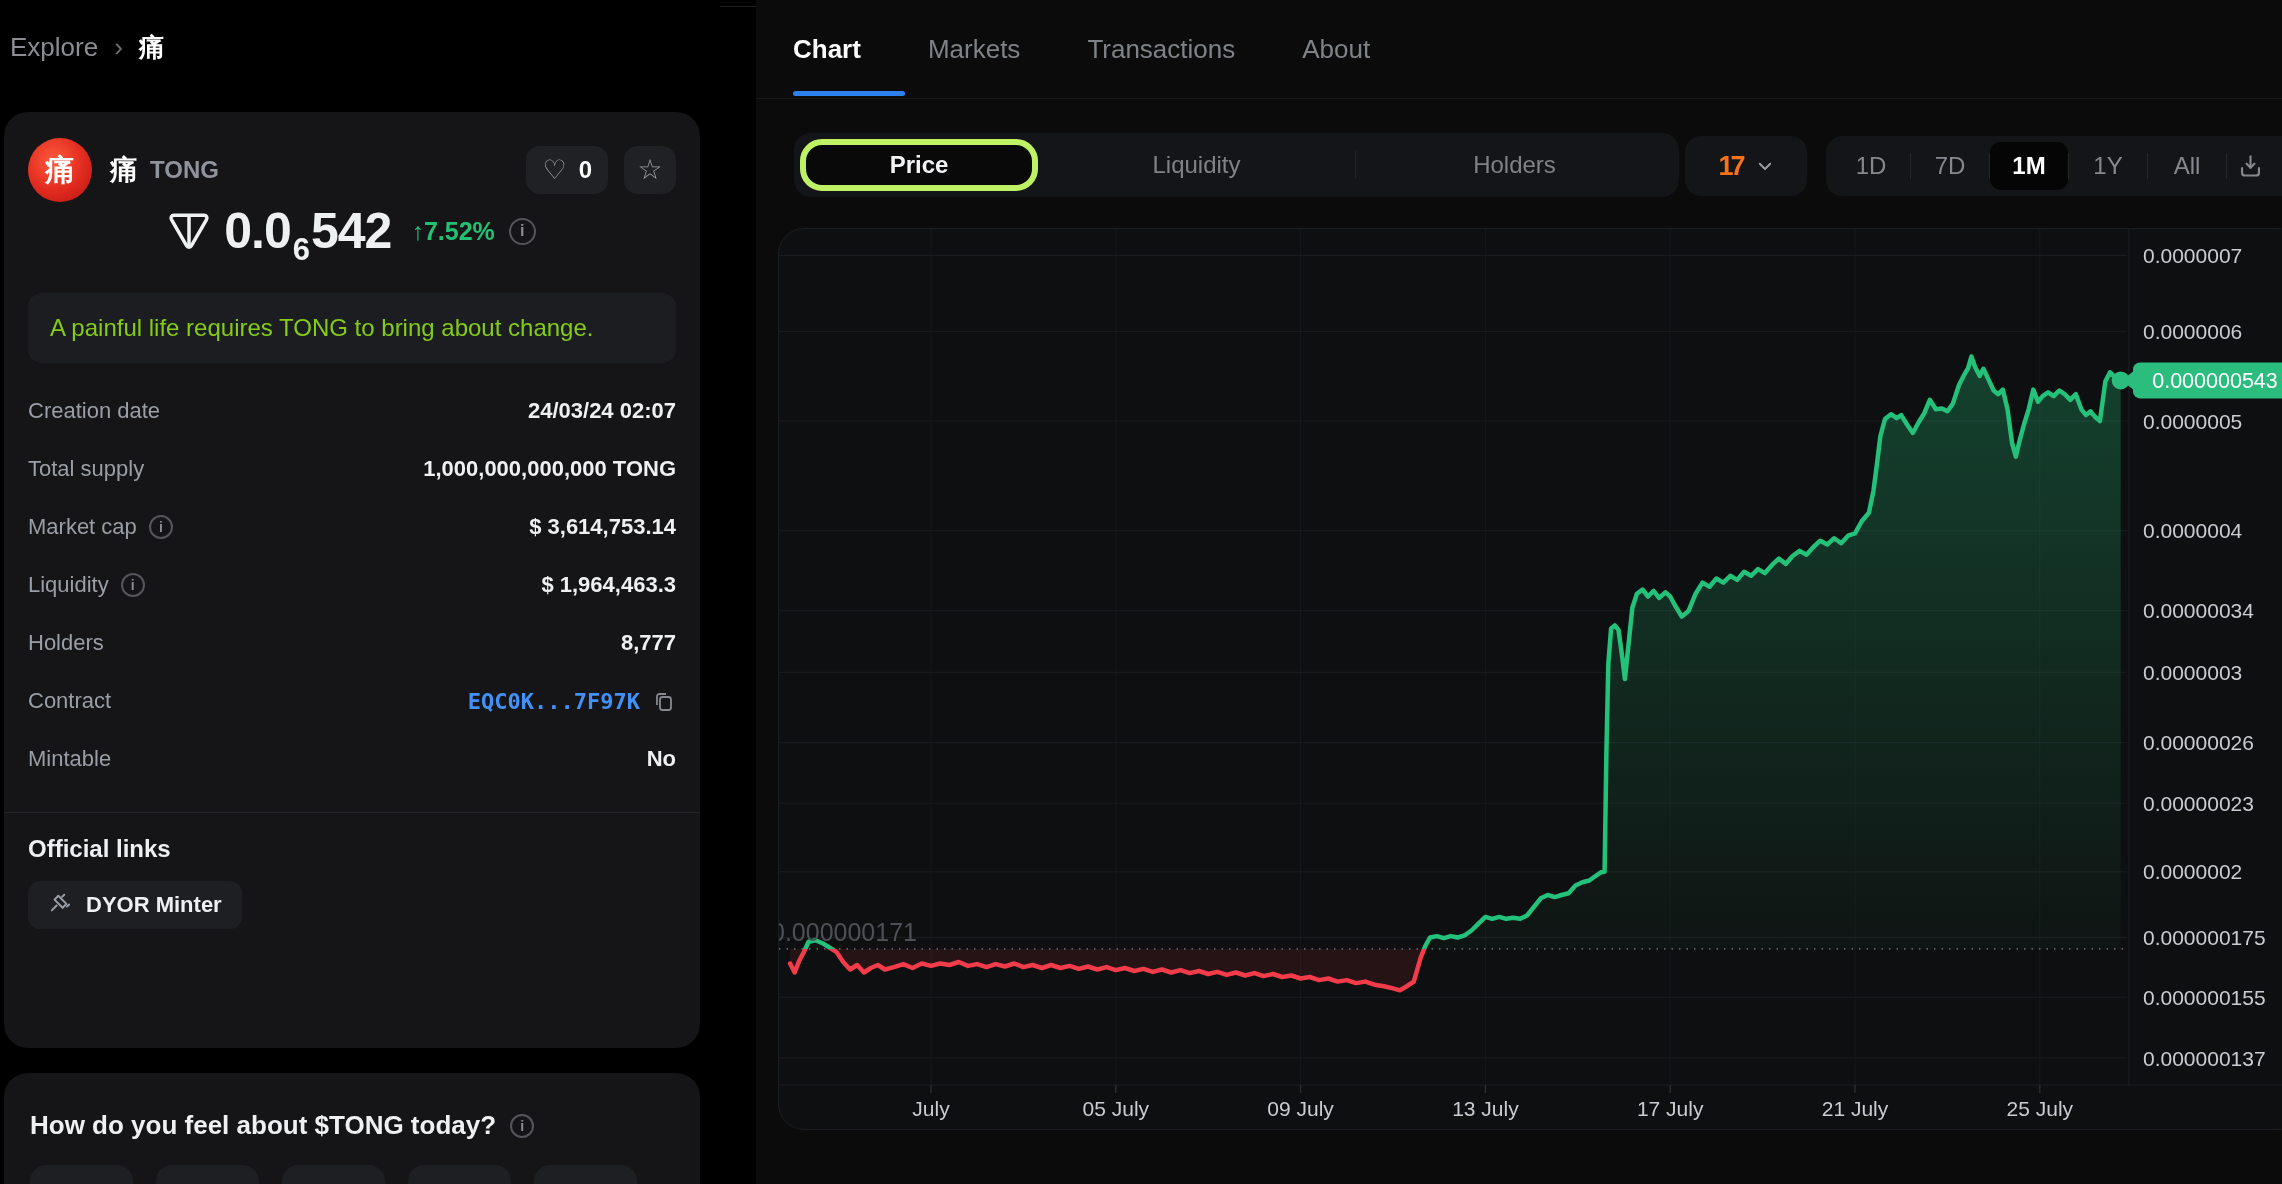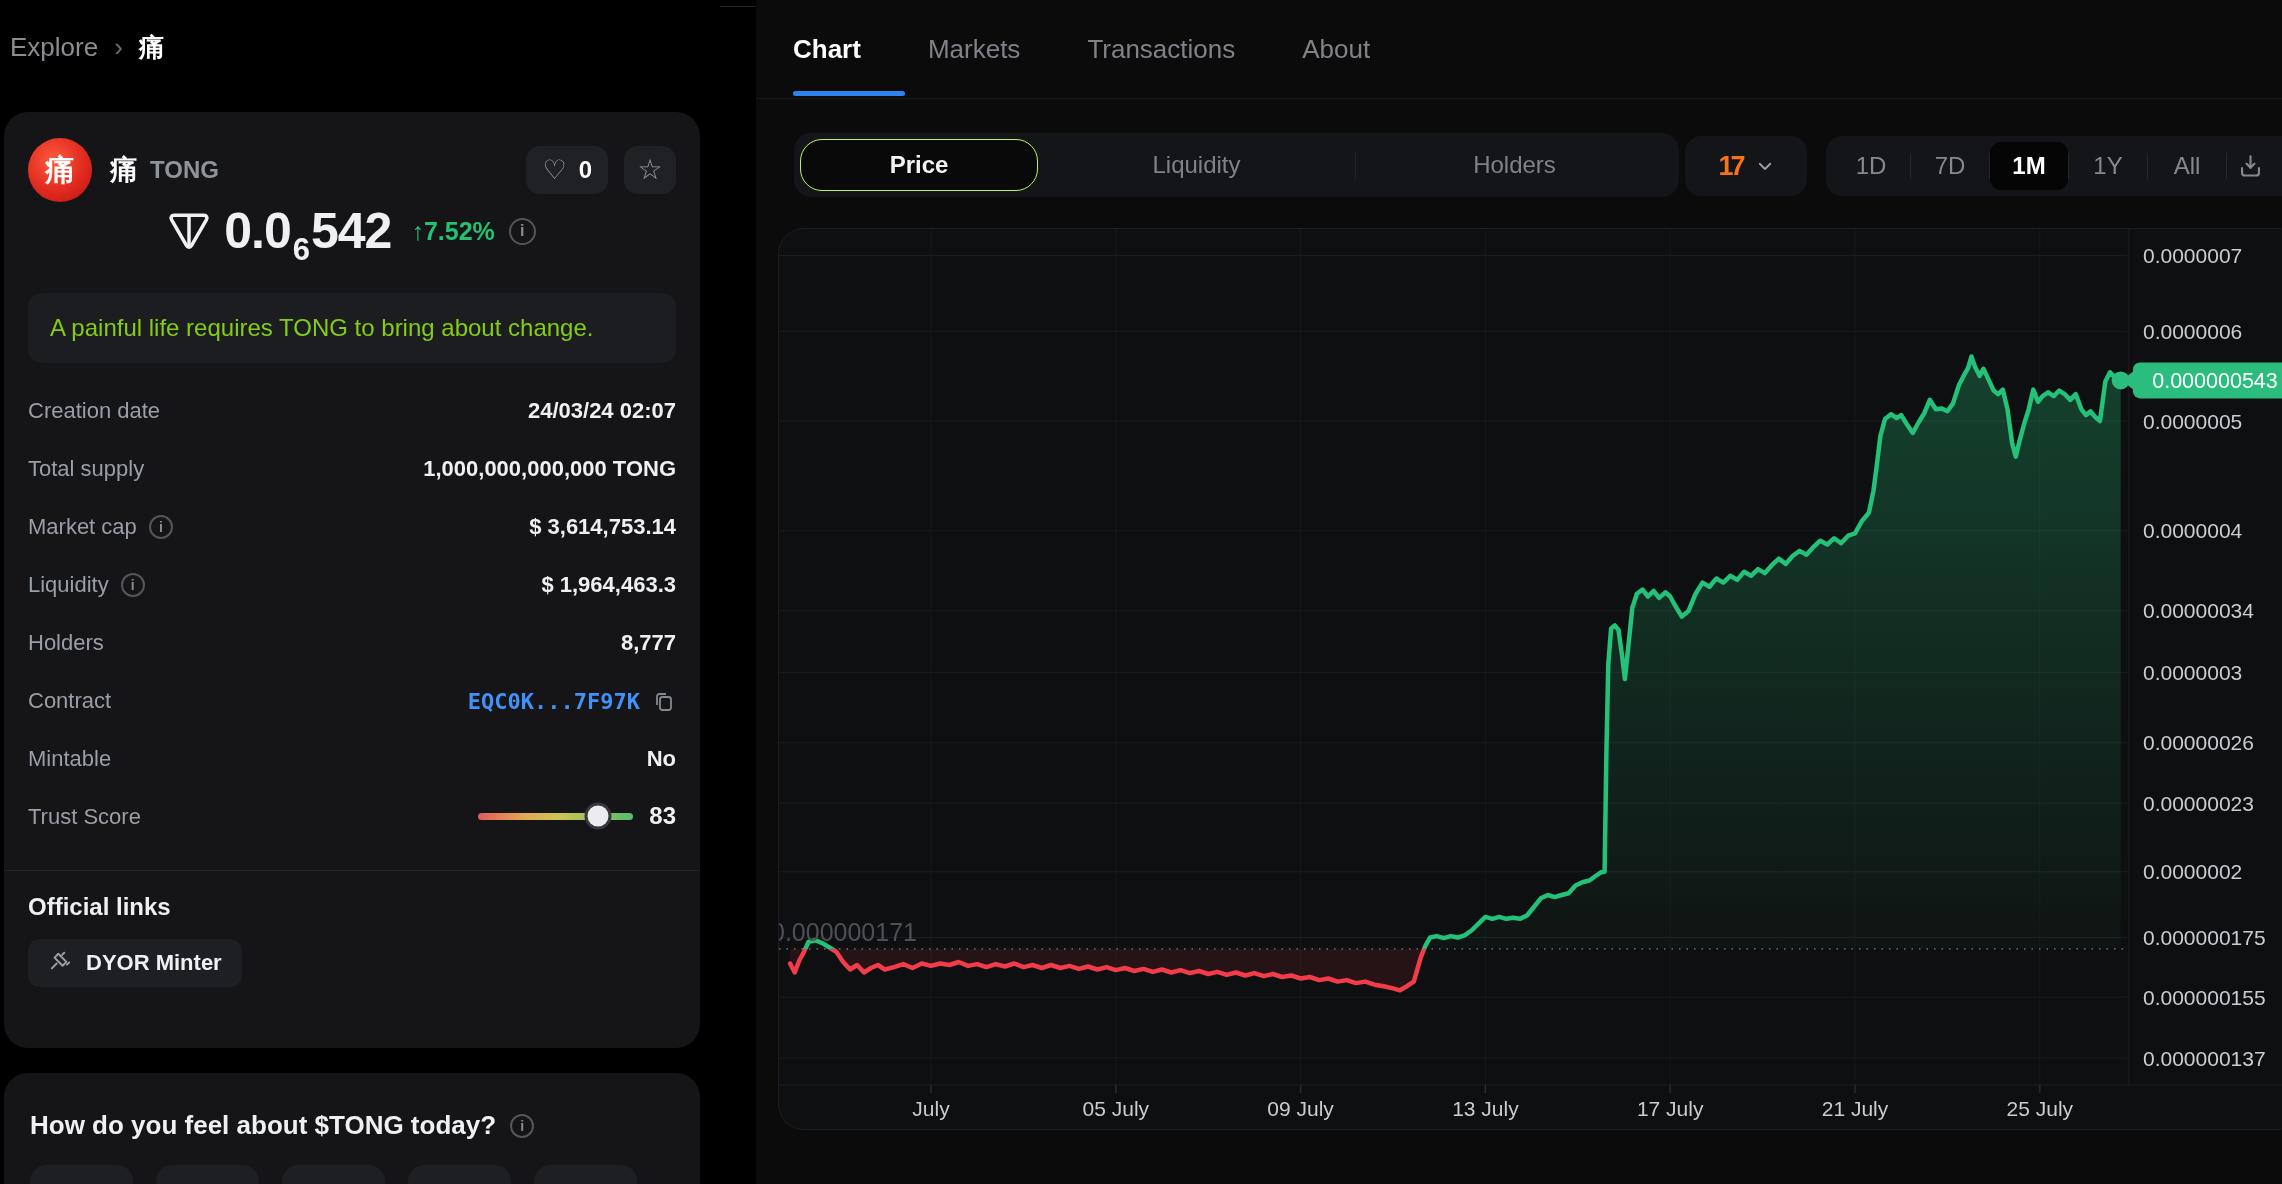--- a/index.html
+++ b/index.html
@@ -79,21 +79,21 @@
 
   .tabs-row { position:absolute; left:0; top:0; width:100%; height:99px;
     display:flex; align-items:center; gap:67px; padding-left:37px; border-bottom:1px solid #17181a; }
   .tab { font-size:26px; color:#7f8287; font-weight:500; cursor:pointer; }
   .tab.active { color:#fff; font-weight:600; }
   .tab-underline { position:absolute; left:37px; top:91px; width:112px; height:5px;
     border-radius:3px; background:#2e82f0; }
 
   .segmented { position:absolute; left:38px; top:133px; width:885px; height:64px;
     background:#141518; border-radius:17px; display:flex; align-items:center; padding:6px; }
-  .seg-active { width:238px; height:52px; background:#09090a; border:1px solid #bef264;
+  .seg-active { width:238px; height:52px; background:#09090a; border:6px solid #bef264;
     border-radius:22px; display:flex; align-items:center; justify-content:center;
     font-size:24px; font-weight:600; color:#f2f3f5; cursor:pointer; }
   .seg-item { flex:1; text-align:center; font-size:24px; font-weight:500; color:#7f8287; cursor:pointer; }
   .seg-divider { width:1px; height:28px; background:#232428; }
 
   .tv-pill { position:absolute; left:929px; top:136px; width:122px; height:60px;
     background:#141518; border-radius:16px; display:flex; align-items:center; justify-content:center; gap:13px; cursor:pointer; }
   .tv-glyph { font-size:27px; font-weight:800; color:#f97316; letter-spacing:-3px; }
   .chev-icon { width:18px; height:18px; color:#9ea1a7; }
 
@@ -192,29 +192,20 @@
             <path d="M5 15V6.5A2.5 2.5 0 0 1 7.5 4H14"></path>
           </svg>
         </span>
       </div>
 
       <div class="stat-row">
         <span class="stat-label">Mintable</span>
         <span class="stat-value">No</span>
       </div>
 
-      <div class="stat-row">
-        <span class="stat-label">Trust Score</span>
-        <span class="stat-value trust-wrap">
-          <span class="trust-bar">
-            <span class="trust-knob"></span>
-          </span>
-          <span class="trust-val">83</span>
-        </span>
-      </div>
 
     </div>
 
     <div class="card-divider"></div>
 
     <div class="links-heading">Official links</div>
 
     <div class="dyor-btn">
       <svg class="gavel-icon" viewBox="0 0 24 24" fill="none" stroke="currentColor" stroke-width="1.8" stroke-linejoin="round" stroke-linecap="round">
         <path d="M9.5 3.5l7.5 7.5-3.5 3.5L6 7z"></path>

